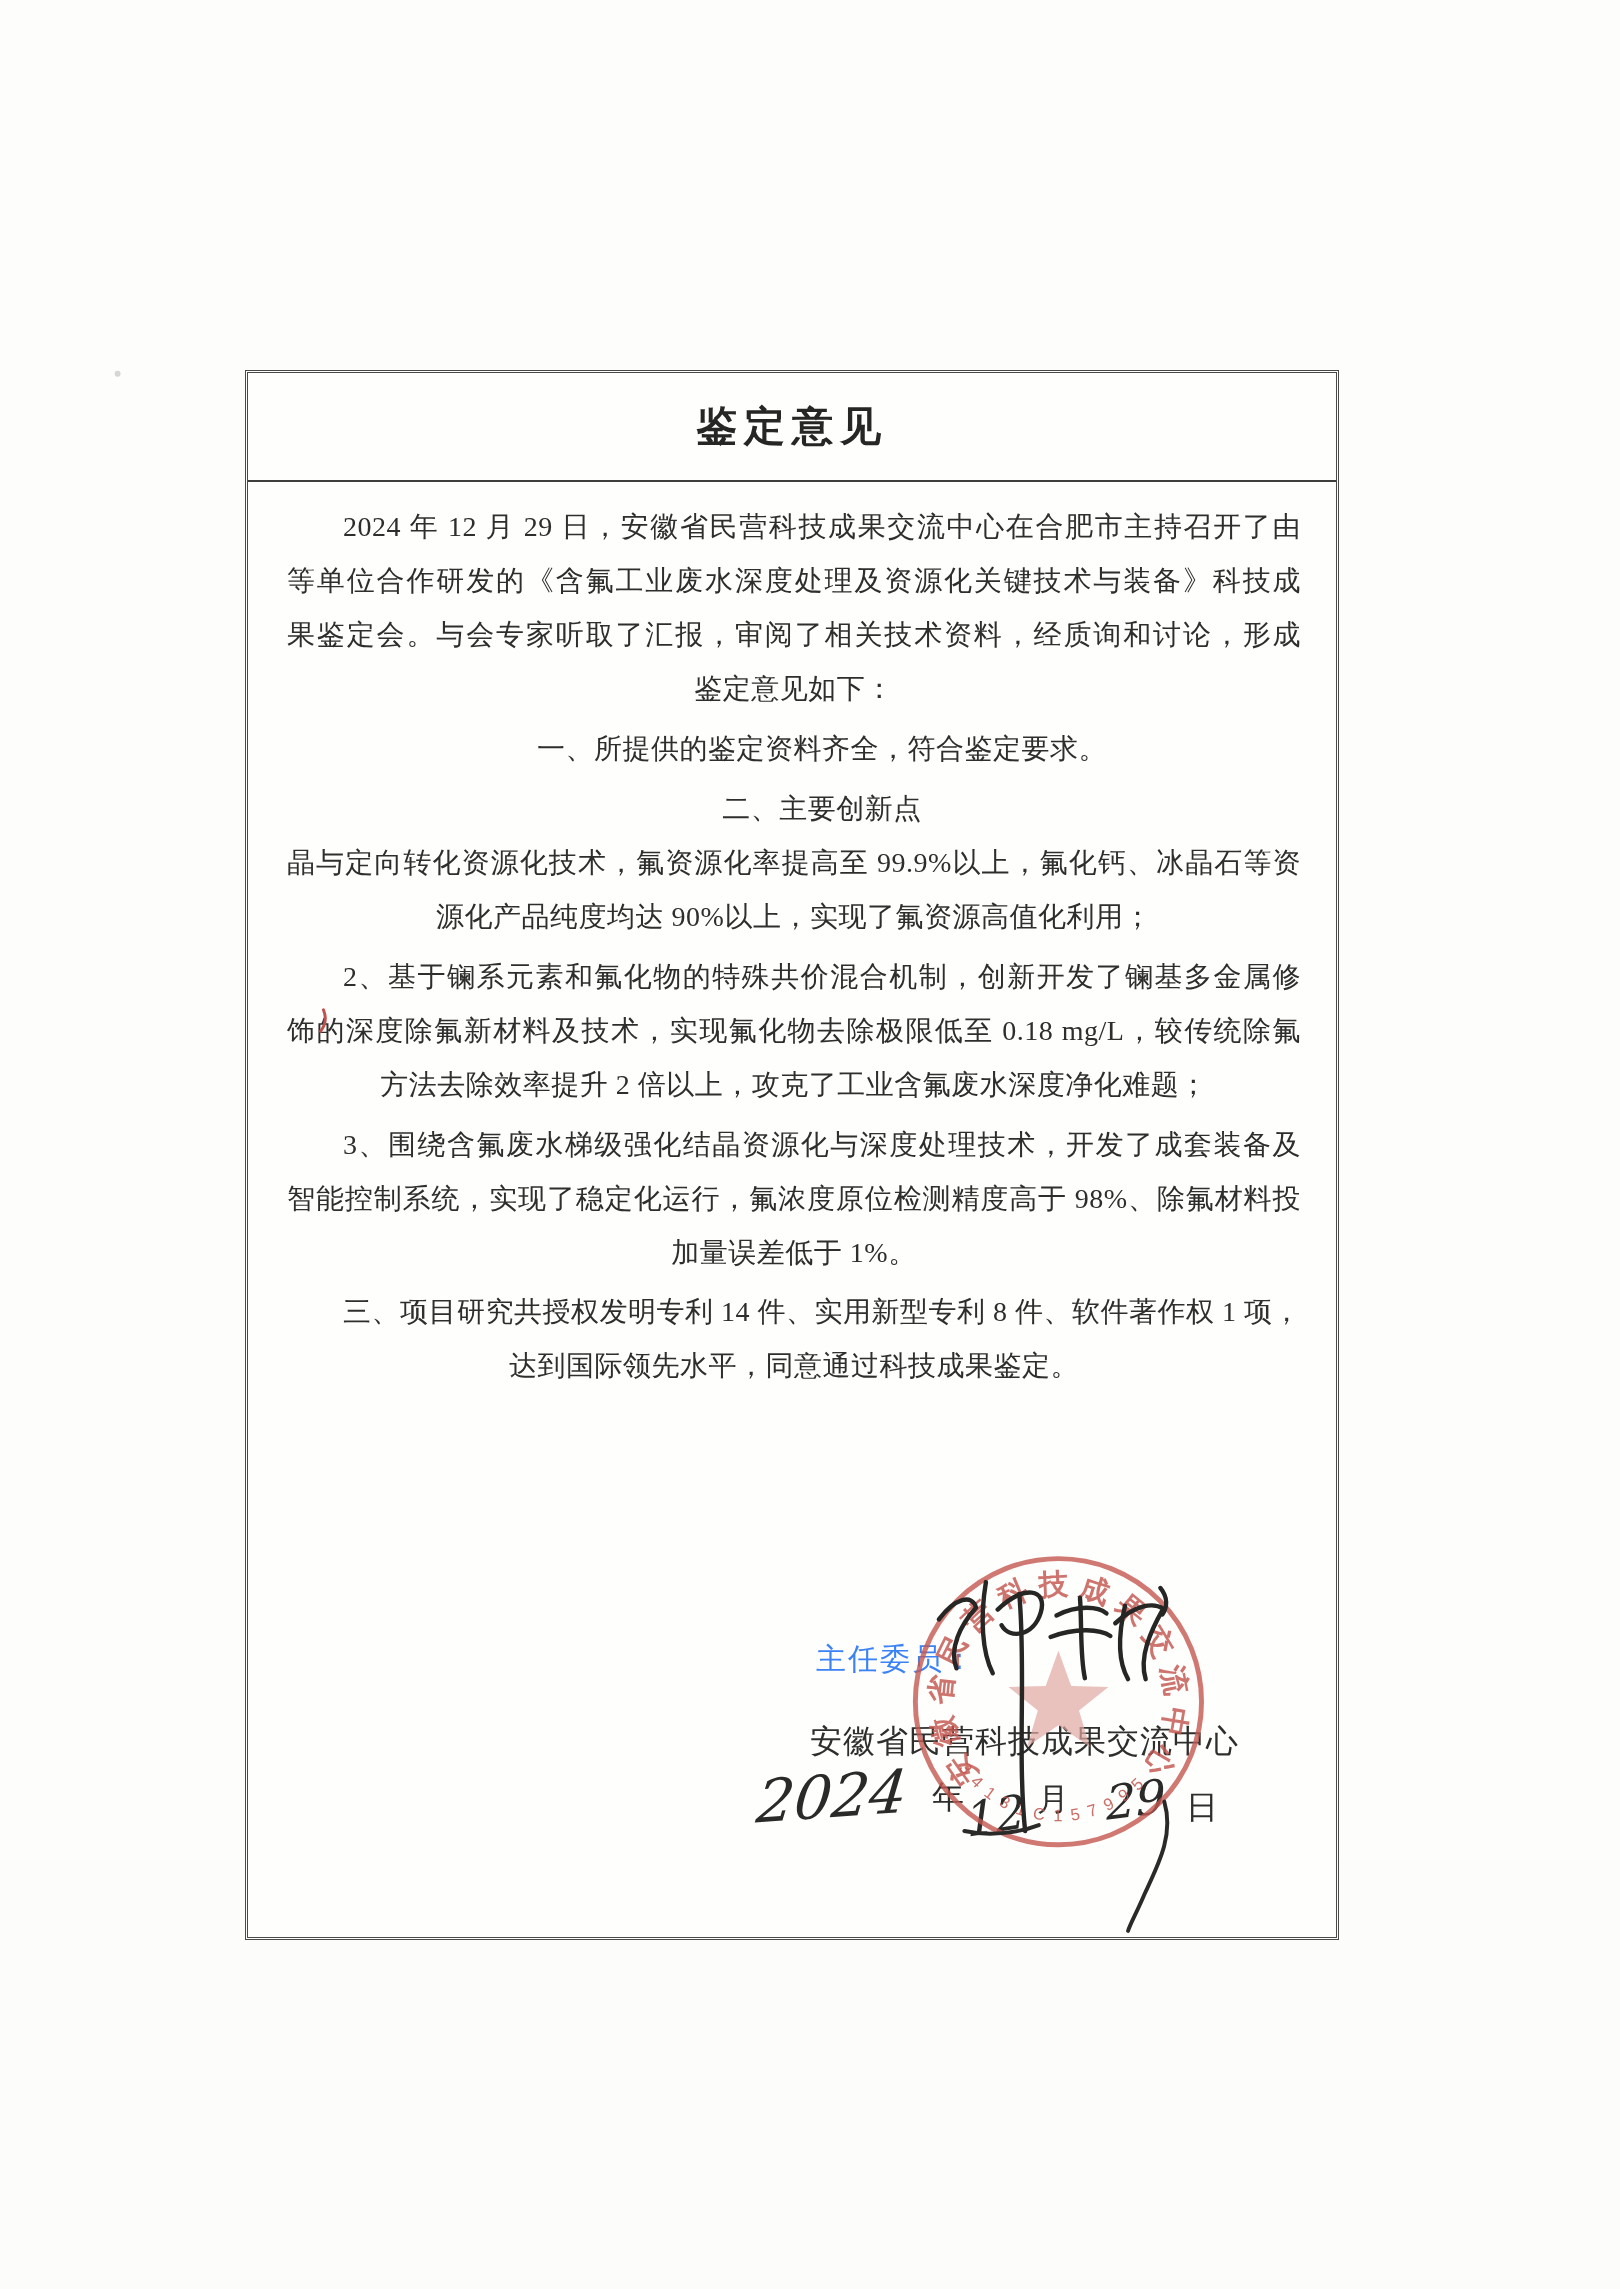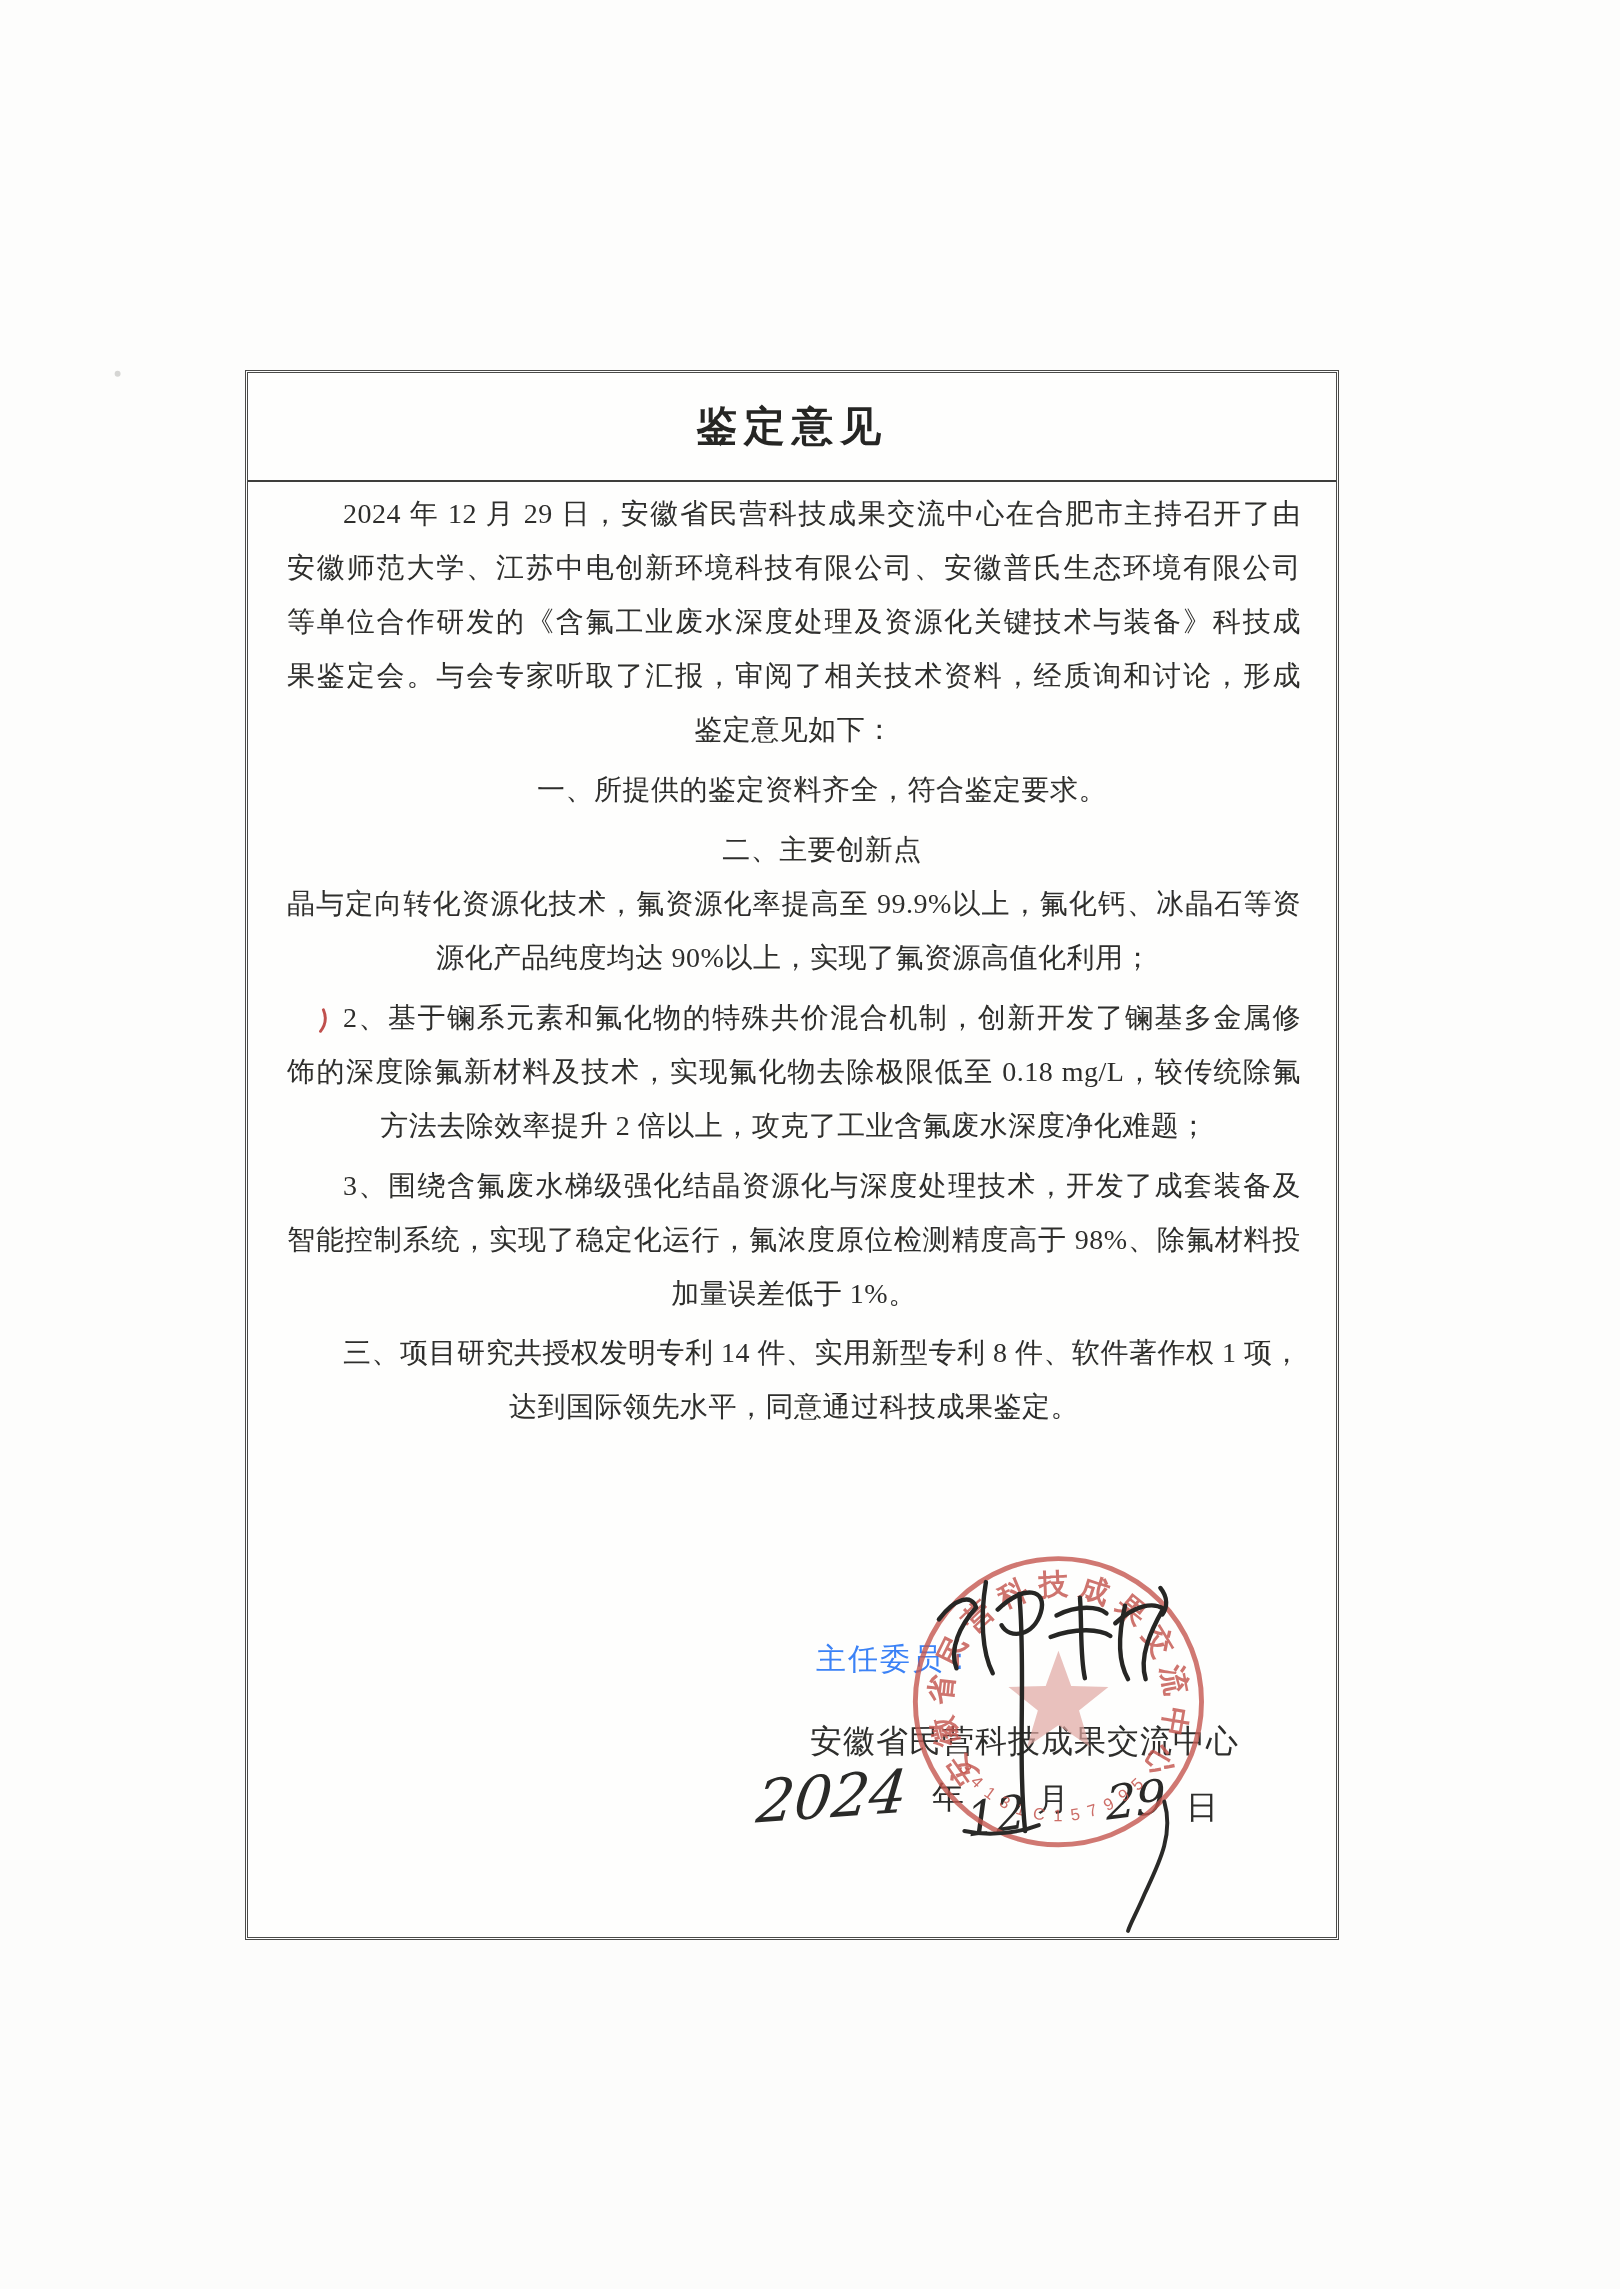--- a/index.html
+++ b/index.html
@@ -23,21 +23,21 @@
     display:flex;align-items:center;justify-content:center;
   }
   .doc-title{
     font-family:"Liberation Sans", sans-serif;
     font-weight:bold;
     font-size:41px;
     letter-spacing:6.9px;
     color:#262624;
   }
   .body-area{
-    padding:5px 35px 0 39px;
+    padding:18px 35px 0 39px;
     color:#2e2e2c;
     font-size:28px;
   }
   .bl{ 
     line-height:54px;
     height:54px;
     overflow:hidden;
     text-align:center;
     letter-spacing:0.5px;
   }
@@ -74,21 +74,20 @@
 
 <div class="page">
 
   <div class="doc-box">
     <div class="title-row">
       <span class="doc-title">鉴定意见</span>
     </div>
 
     <div class="body-area">
       <div class="bl ind jf">2024 年 12 月 29 日，安徽省民营科技成果交流中心在合肥市主持召开了由</div>
-      <div class="bl jf">安徽师范大学、江苏中电创新环境科技有限公司、安徽普氏生态环境有限公司</div>
       <div class="bl jf">等单位合作研发的《含氟工业废水深度处理及资源化关键技术与装备》科技成</div>
       <div class="bl jf">果鉴定会。与会专家听取了汇报，审阅了相关技术资料，经质询和讨论，形成</div>
       <div class="bl">鉴定意见如下：</div>
       <div class="bl ind ps">一、所提供的鉴定资料齐全，符合鉴定要求。</div>
       <div class="bl ind ps">二、主要创新点</div>
       <div class="bl jf">晶与定向转化资源化技术，氟资源化率提高至 99.9%以上，氟化钙、冰晶石等资</div>
       <div class="bl">源化产品纯度均达 90%以上，实现了氟资源高值化利用；</div>
       <div class="bl ind ps jf">2、基于镧系元素和氟化物的特殊共价混合机制，创新开发了镧基多金属修</div>
       <div class="bl jf">饰的深度除氟新材料及技术，实现氟化物去除极限低至 0.18 mg/L，较传统除氟</div>
       <div class="bl">方法去除效率提升 2 倍以上，攻克了工业含氟废水深度净化难题；</div>

